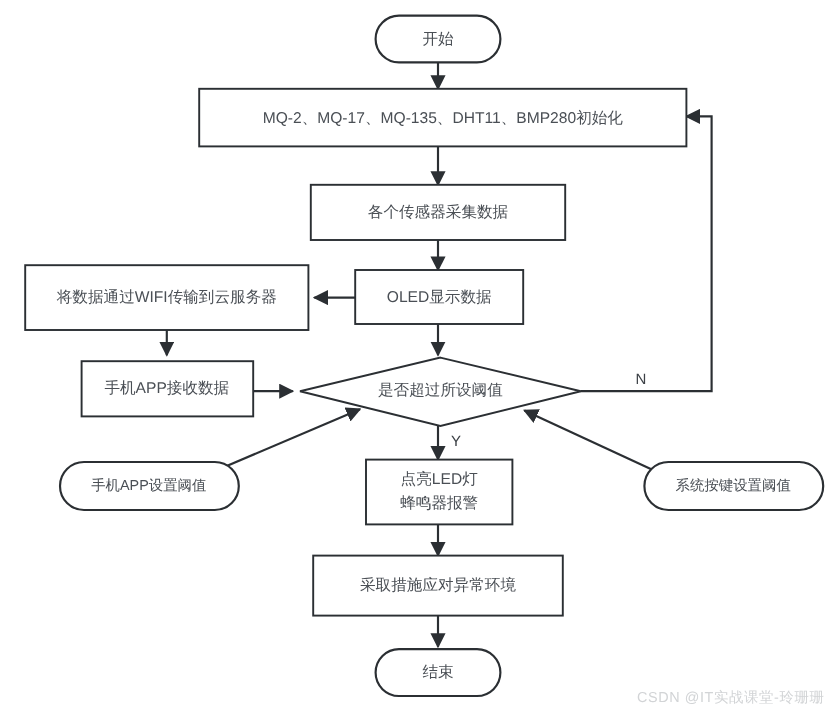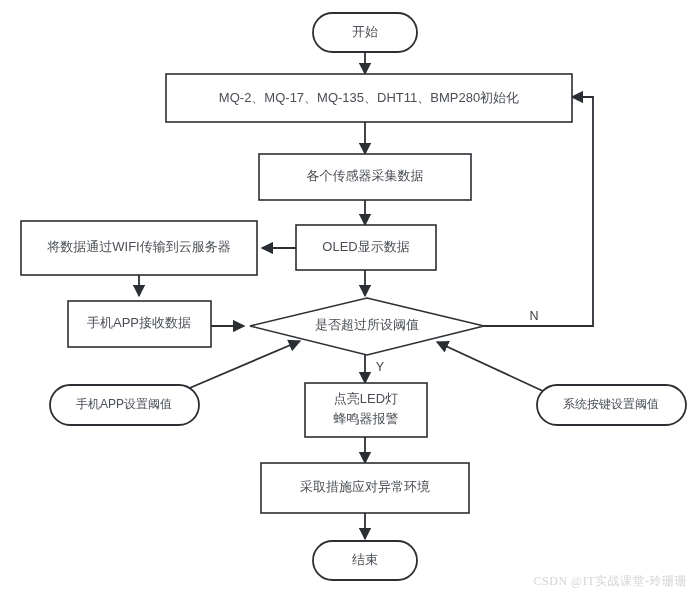--- a/index.html
+++ b/index.html
@@ -53,21 +53,21 @@
     fill: #3c4146;
     font-family: "Liberation Sans", "DejaVu Sans", sans-serif;
     font-size: 12.5px;
     text-anchor: middle;
     dominant-baseline: middle;
   }
   .watermark {
     position: absolute;
     right: 8px;
     bottom: 6px;
-    font-family: Liberation Serif, serif;
+    font-family: Liberation Sans, sans-serif;
     font-size: 12px;
     color: #d2d4d6;
     letter-spacing: 0.5px;
     white-space: nowrap;
   }
 </style>
 </head>
 <body>
 
 <div id="canvas">

